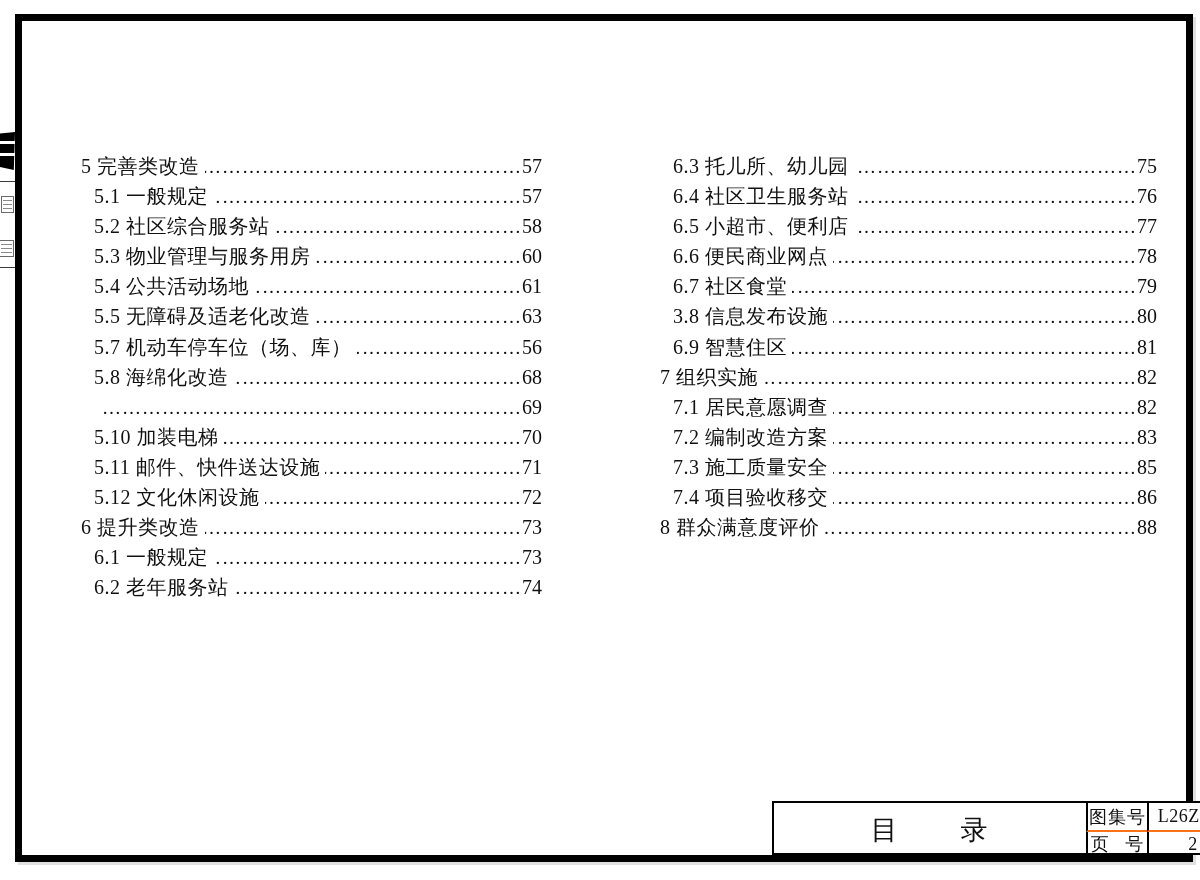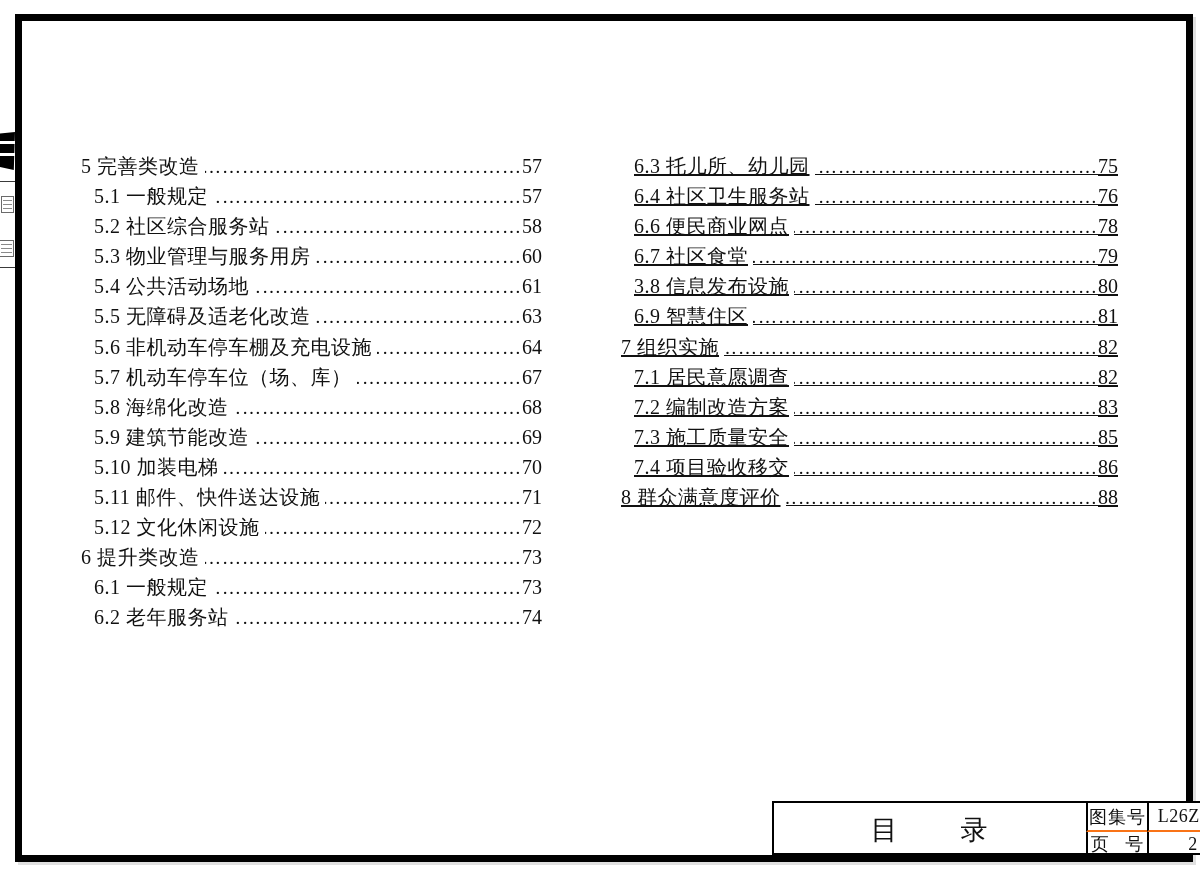--- a/index.html
+++ b/index.html
@@ -43,21 +43,21 @@
     background-clip: content-box;
     padding: 2px 1px;
     box-sizing: border-box;
   }
   .art-box1 { top: 196px; }
   .art-box2 { top: 240px; border-left: none; left: 0; width: 14px; }
 
   
   .toc-col { position: absolute; top: 151px; }
   #toc-left  { left: 81px;  width: 461px; }
-  #toc-right { left: 621px; width: 497px; text-decoration: underline; }
+  #toc-right { left: 660px; width: 497px; }
   .toc-row {
     display: flex; align-items: baseline;
     height: 30.1px; line-height: 30px;
     font-size: 20px; white-space: nowrap;
   }
   .toc-row.l2 { padding-left: 13px; }
   .toc-label { flex: none; letter-spacing: 0.5px; }
   .leader {
     flex: 1 1 auto; overflow: hidden;
     margin-left: 5px;
@@ -133,36 +133,30 @@
     <span class="toc-label">5.4 公共活动场地</span>
     <span class="leader"></span>
     <span class="toc-page">61</span>
   </div>
       <div class="toc-row l2">
     <span class="toc-label">5.5 无障碍及适老化改造</span>
     <span class="leader"></span>
     <span class="toc-page">63</span>
   </div>
       <div class="toc-row l2">
-    <span class="toc-label">5.6 非机动车停车棚及充电设施</span>
-    <span class="leader"></span>
-    <span class="toc-page">64</span>
-  </div>
-      <div class="toc-row l2">
     <span class="toc-label">5.7 机动车停车位（场、库）</span>
     <span class="leader"></span>
-    <span class="toc-page">67</span>
+    <span class="toc-page">56</span>
   </div>
       <div class="toc-row l2">
     <span class="toc-label">5.8 海绵化改造</span>
     <span class="leader"></span>
     <span class="toc-page">68</span>
   </div>
       <div class="toc-row l2">
-    <span class="toc-label">5.9 建筑节能改造</span>
     <span class="leader"></span>
     <span class="toc-page">69</span>
   </div>
       <div class="toc-row l2">
     <span class="toc-label">5.10 加装电梯</span>
     <span class="leader"></span>
     <span class="toc-page">70</span>
   </div>
       <div class="toc-row l2">
     <span class="toc-label">5.11 邮件、快件送达设施</span>
@@ -193,20 +187,25 @@
   <div id="toc-right" class="toc-col">
       <div class="toc-row l2">
     <span class="toc-label">6.3 托儿所、幼儿园</span>
     <span class="leader"></span>
     <span class="toc-page">75</span>
   </div>
       <div class="toc-row l2">
     <span class="toc-label">6.4 社区卫生服务站</span>
     <span class="leader"></span>
     <span class="toc-page">76</span>
+  </div>
+      <div class="toc-row l2">
+    <span class="toc-label">6.5 小超市、便利店</span>
+    <span class="leader"></span>
+    <span class="toc-page">77</span>
   </div>
       <div class="toc-row l2">
     <span class="toc-label">6.6 便民商业网点</span>
     <span class="leader"></span>
     <span class="toc-page">78</span>
   </div>
       <div class="toc-row l2">
     <span class="toc-label">6.7 社区食堂</span>
     <span class="leader"></span>
     <span class="toc-page">79</span>

